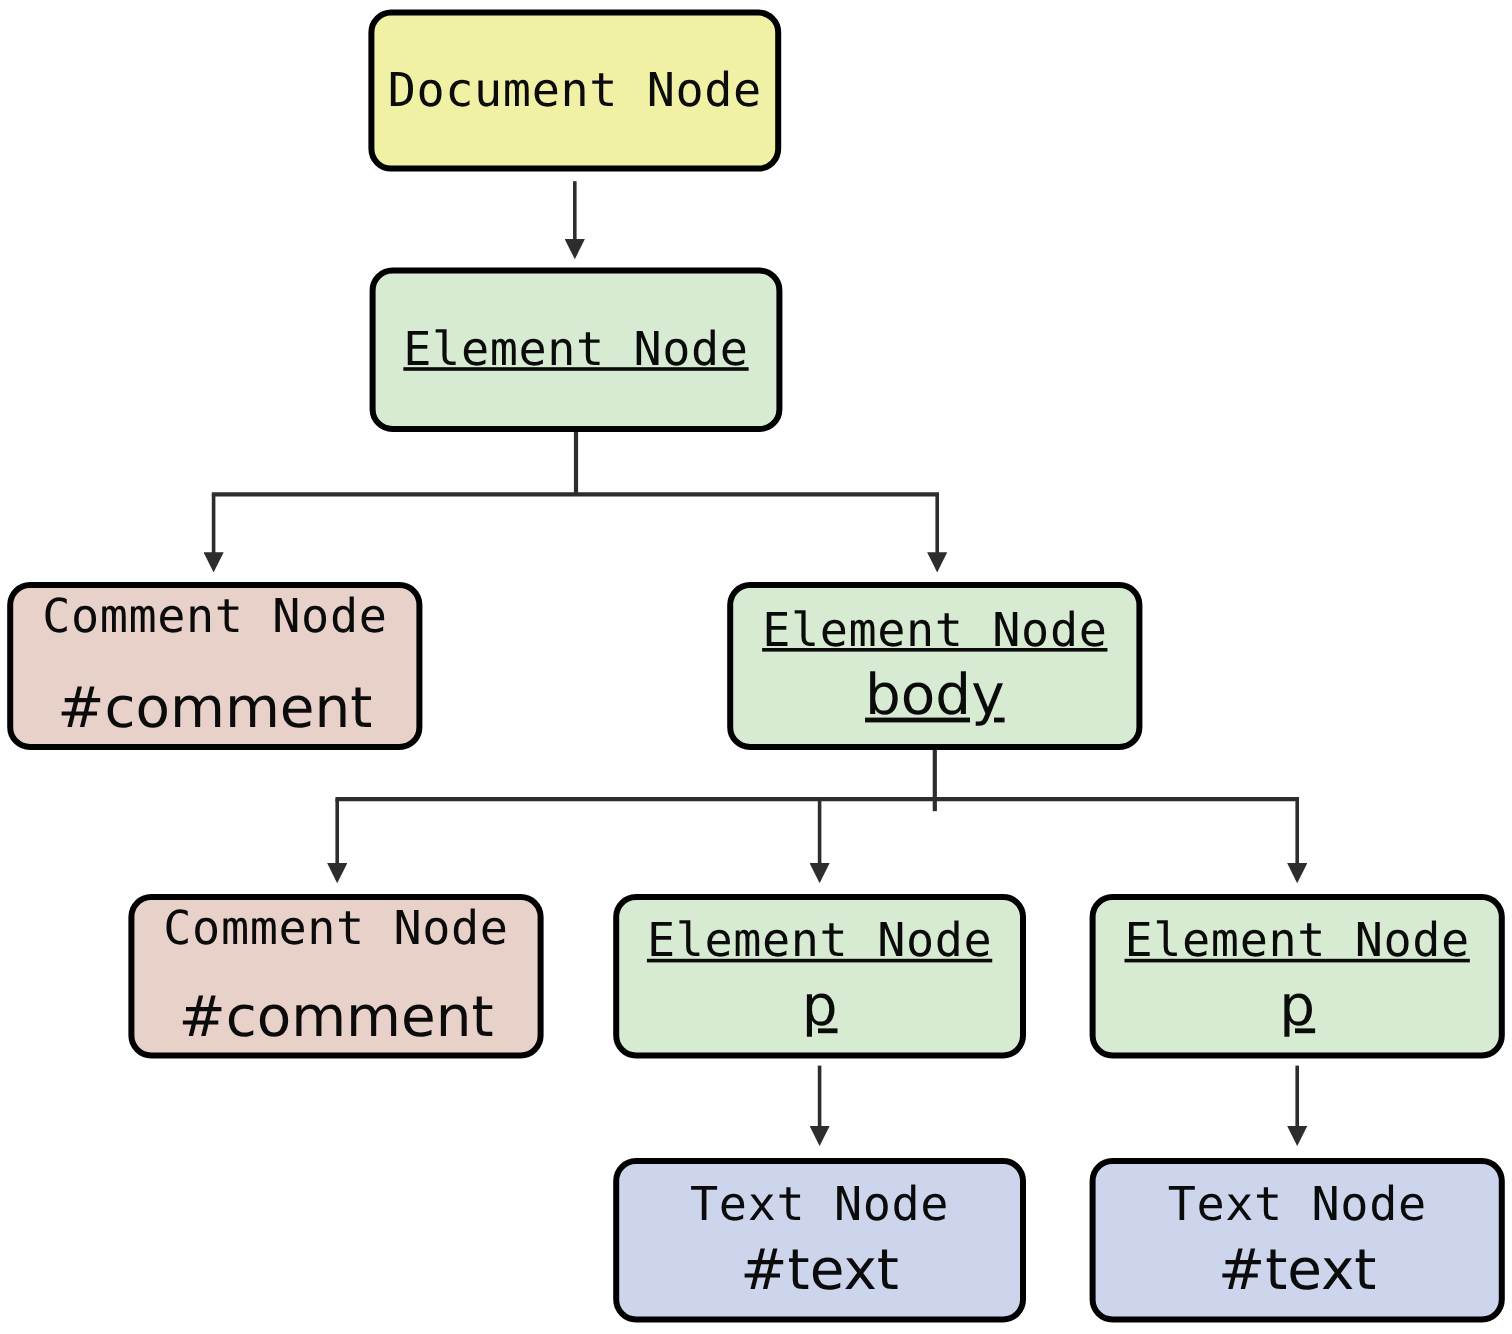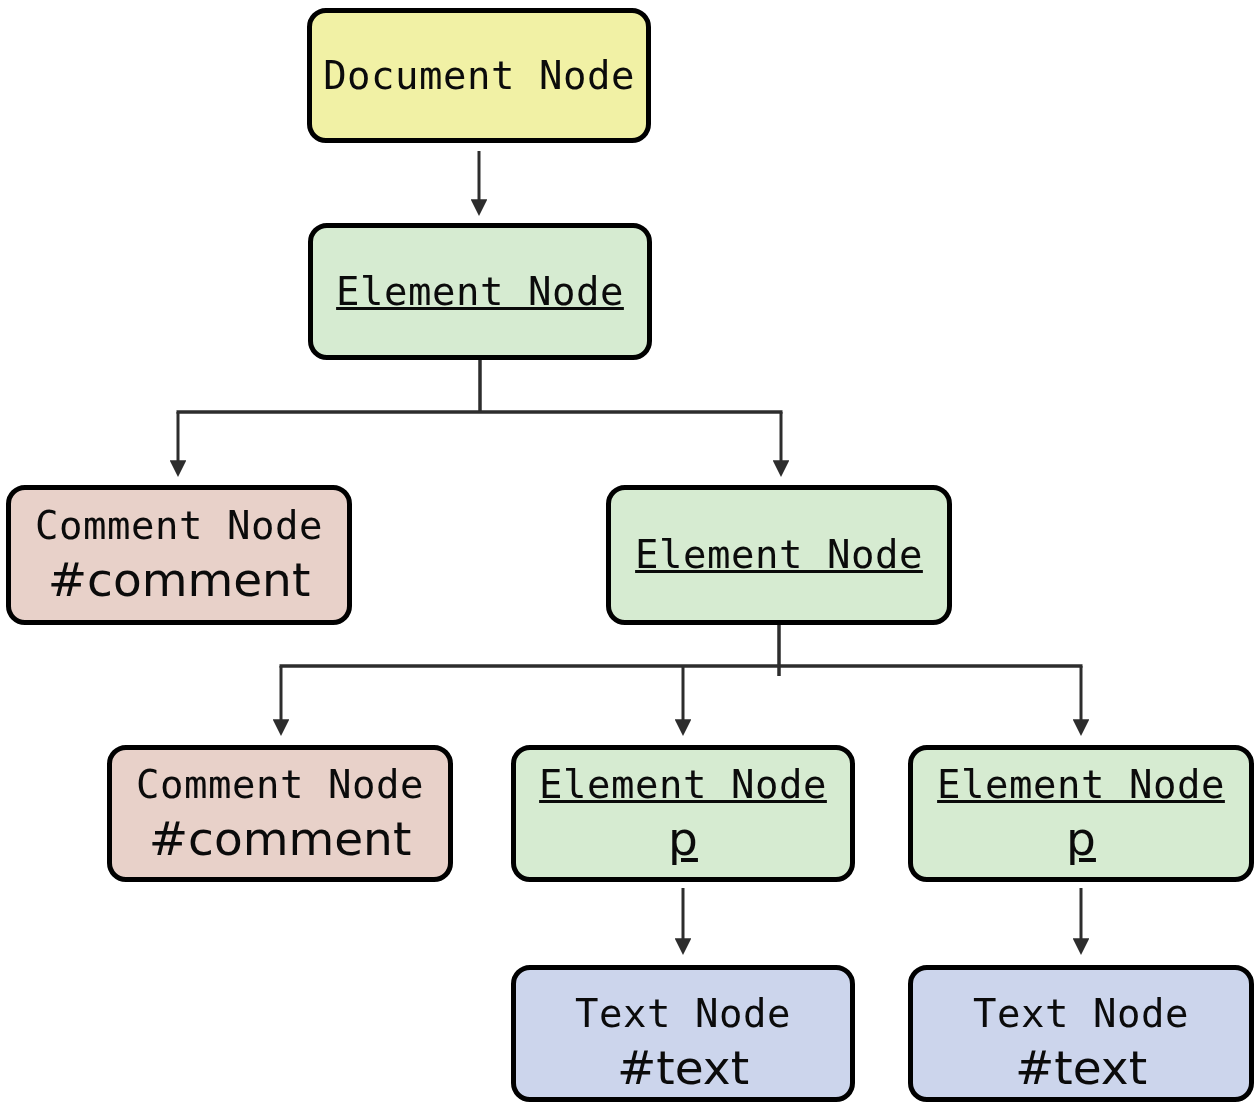--- a/index.html
+++ b/index.html
@@ -40,22 +40,22 @@
     border-radius: 19px;
     display: flex;
     flex-direction: column;
     align-items: center;
     justify-content: center;
     text-align: center;
     color: #0b0b0b;
   }
   .kind-document { background: var(--c-document_node, #f1f1a5); }
   .kind-element  { background: var(--c-element_node,  #d6ebd1); text-decoration: underline; }
-  .kind-comment  { background: var(--c-comment_node,  #e8d1c9); }
-  .kind-text     { background: var(--c-text_node,     #ccd5ec); justify-content: flex-end; }
+  .kind-comment  { background: var(--c-comment_node,  #e8d1c9); justify-content: space-between; }
+  .kind-text     { background: var(--c-text_node,     #ccd5ec); }
   .type-label {
     font-family: "DejaVu Sans Mono", monospace;
     font-size: 39px;
     line-height: 50px;
     white-space: nowrap;
     letter-spacing: 0.5px;
   }
   .value-label {
     font-family: "DejaVu Sans", sans-serif;
     font-size: 47px;
@@ -100,20 +100,21 @@
     <div class="type-label">Element Node</div>
   </div>
 
   <div class="node kind-comment" style="left:6px; top:485px; width:346px; height:140px;">
     <div class="type-label">Comment Node</div>
     <div class="value-label">#comment</div>
   </div>
 
   <div class="node kind-element" style="left:606px; top:485px; width:346px; height:140px;">
     <div class="type-label">Element Node</div>
+    <div class="value-label">body</div>
   </div>
 
   <div class="node kind-comment" style="left:107px; top:745px; width:346px; height:137px;">
     <div class="type-label">Comment Node</div>
     <div class="value-label">#comment</div>
   </div>
 
   <div class="node kind-element" style="left:511px; top:745px; width:344px; height:137px;">
     <div class="type-label">Element Node</div>
     <div class="value-label">p</div>

